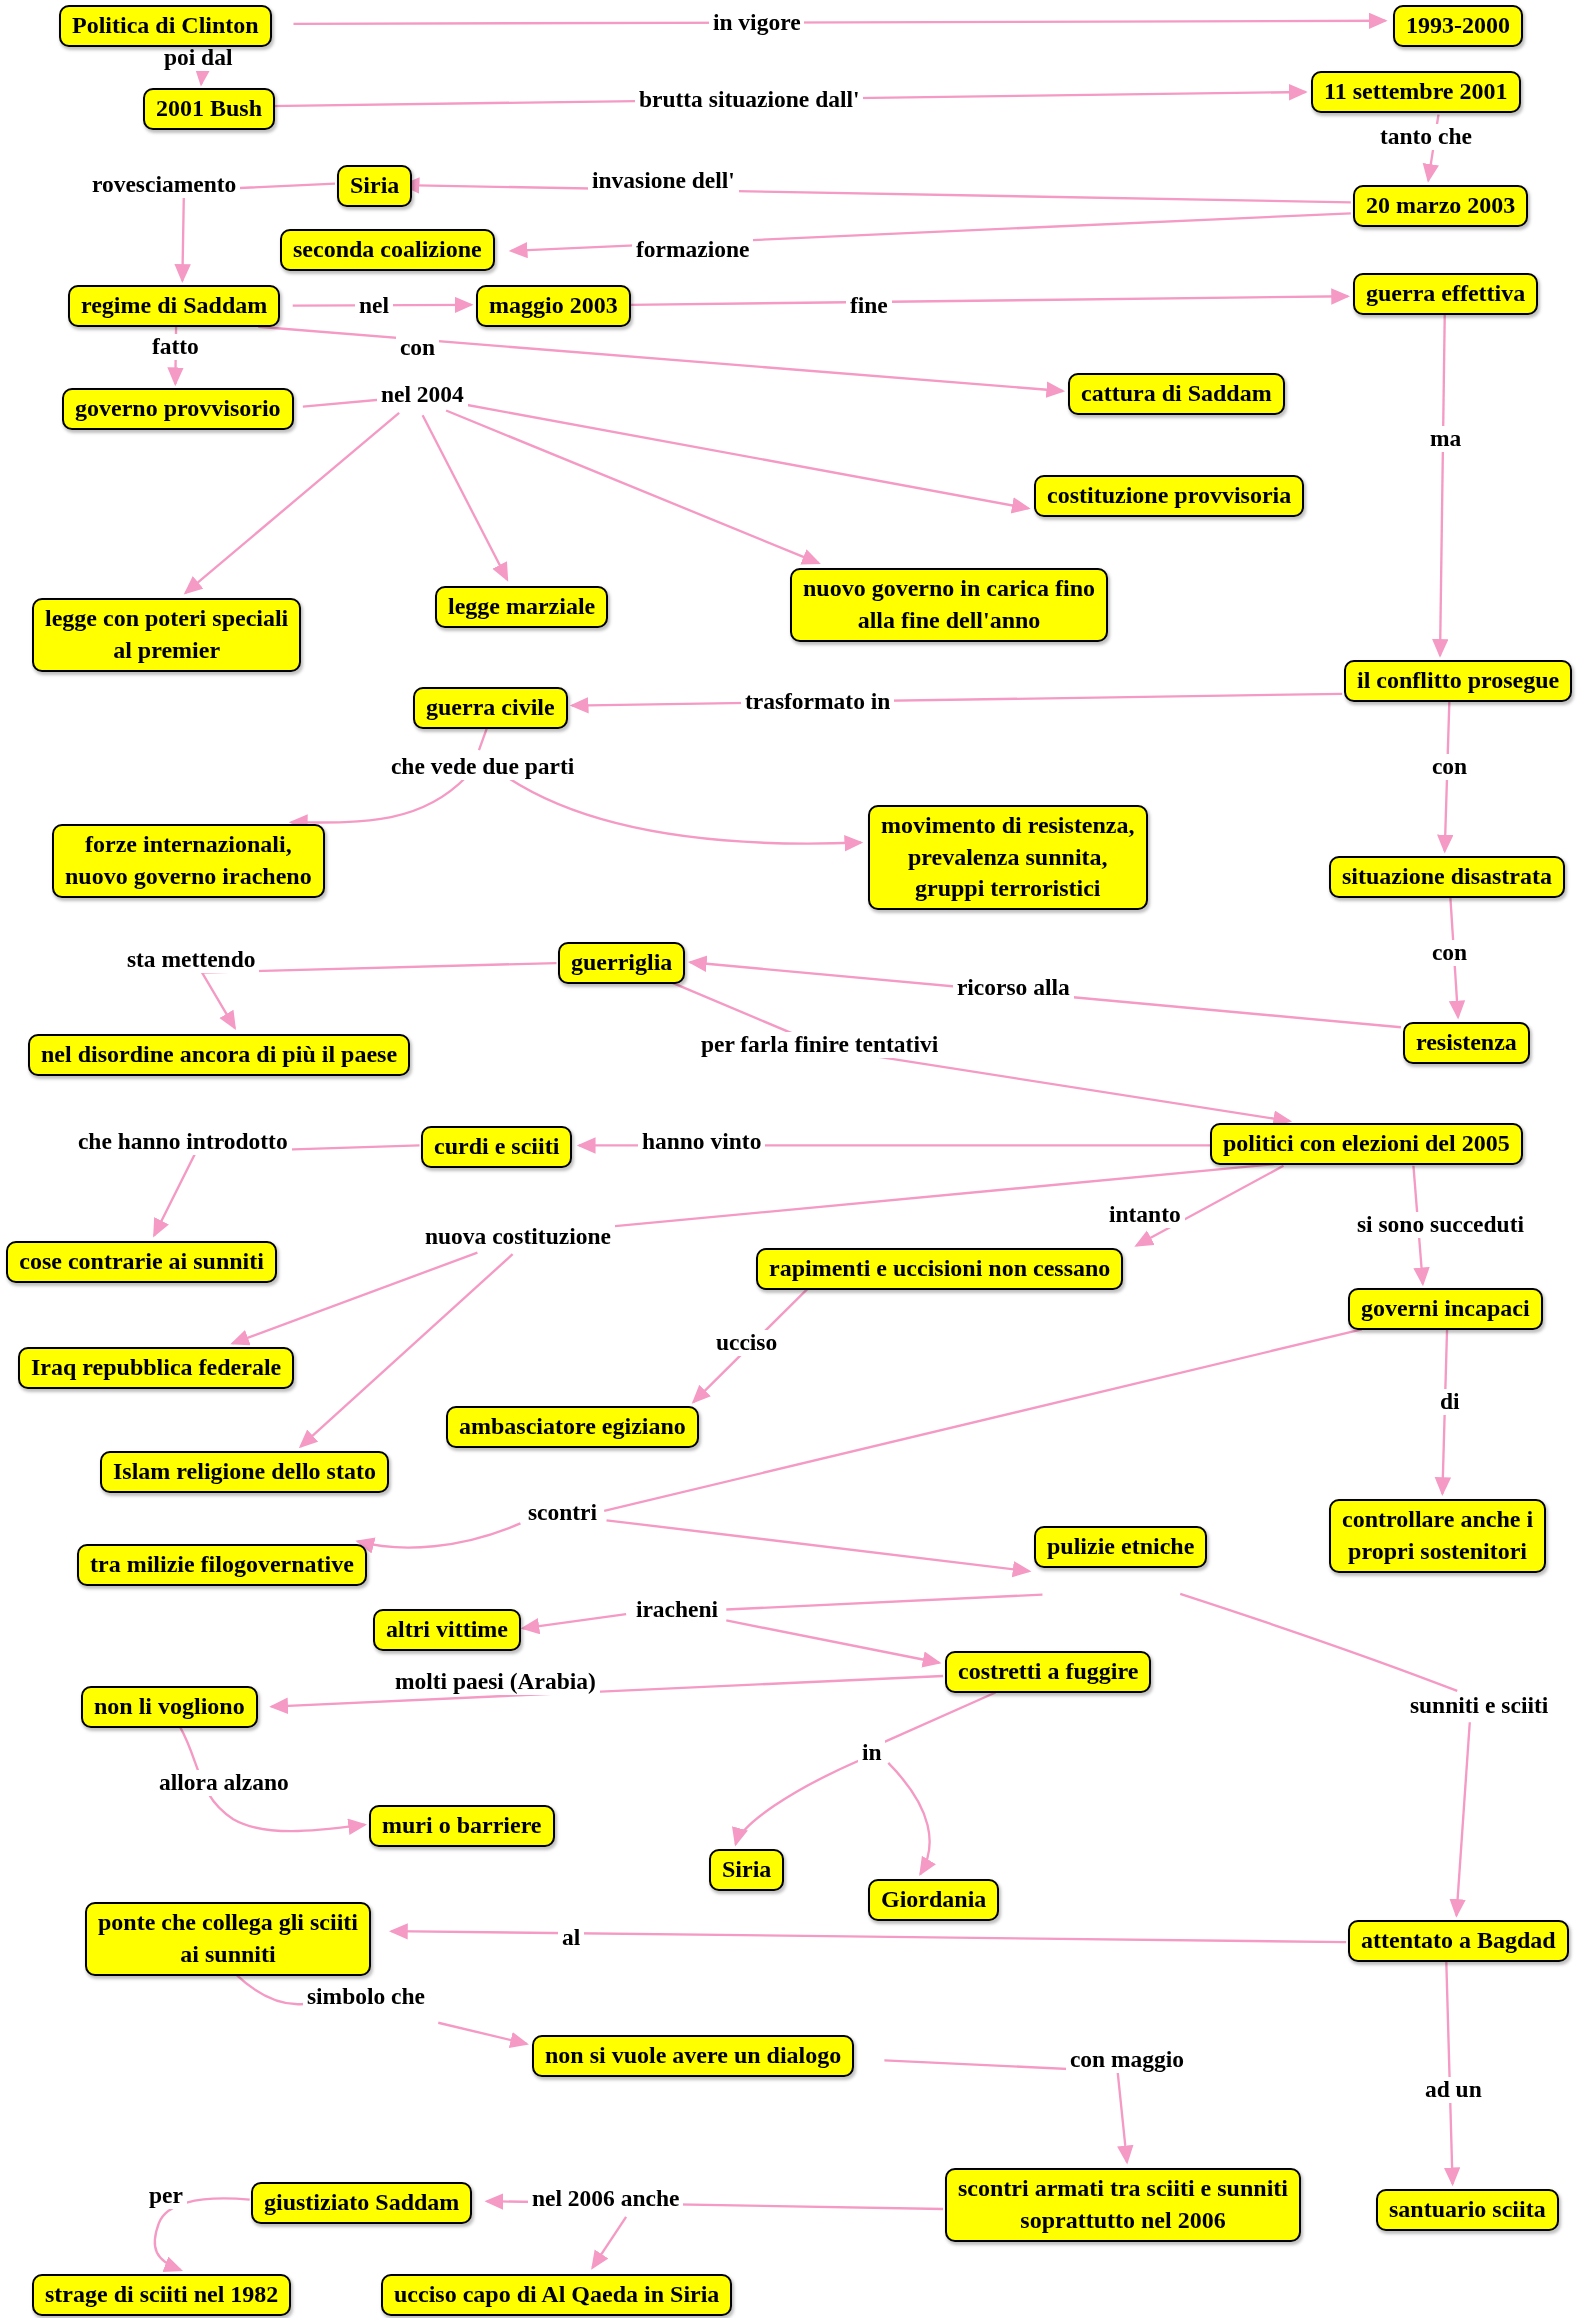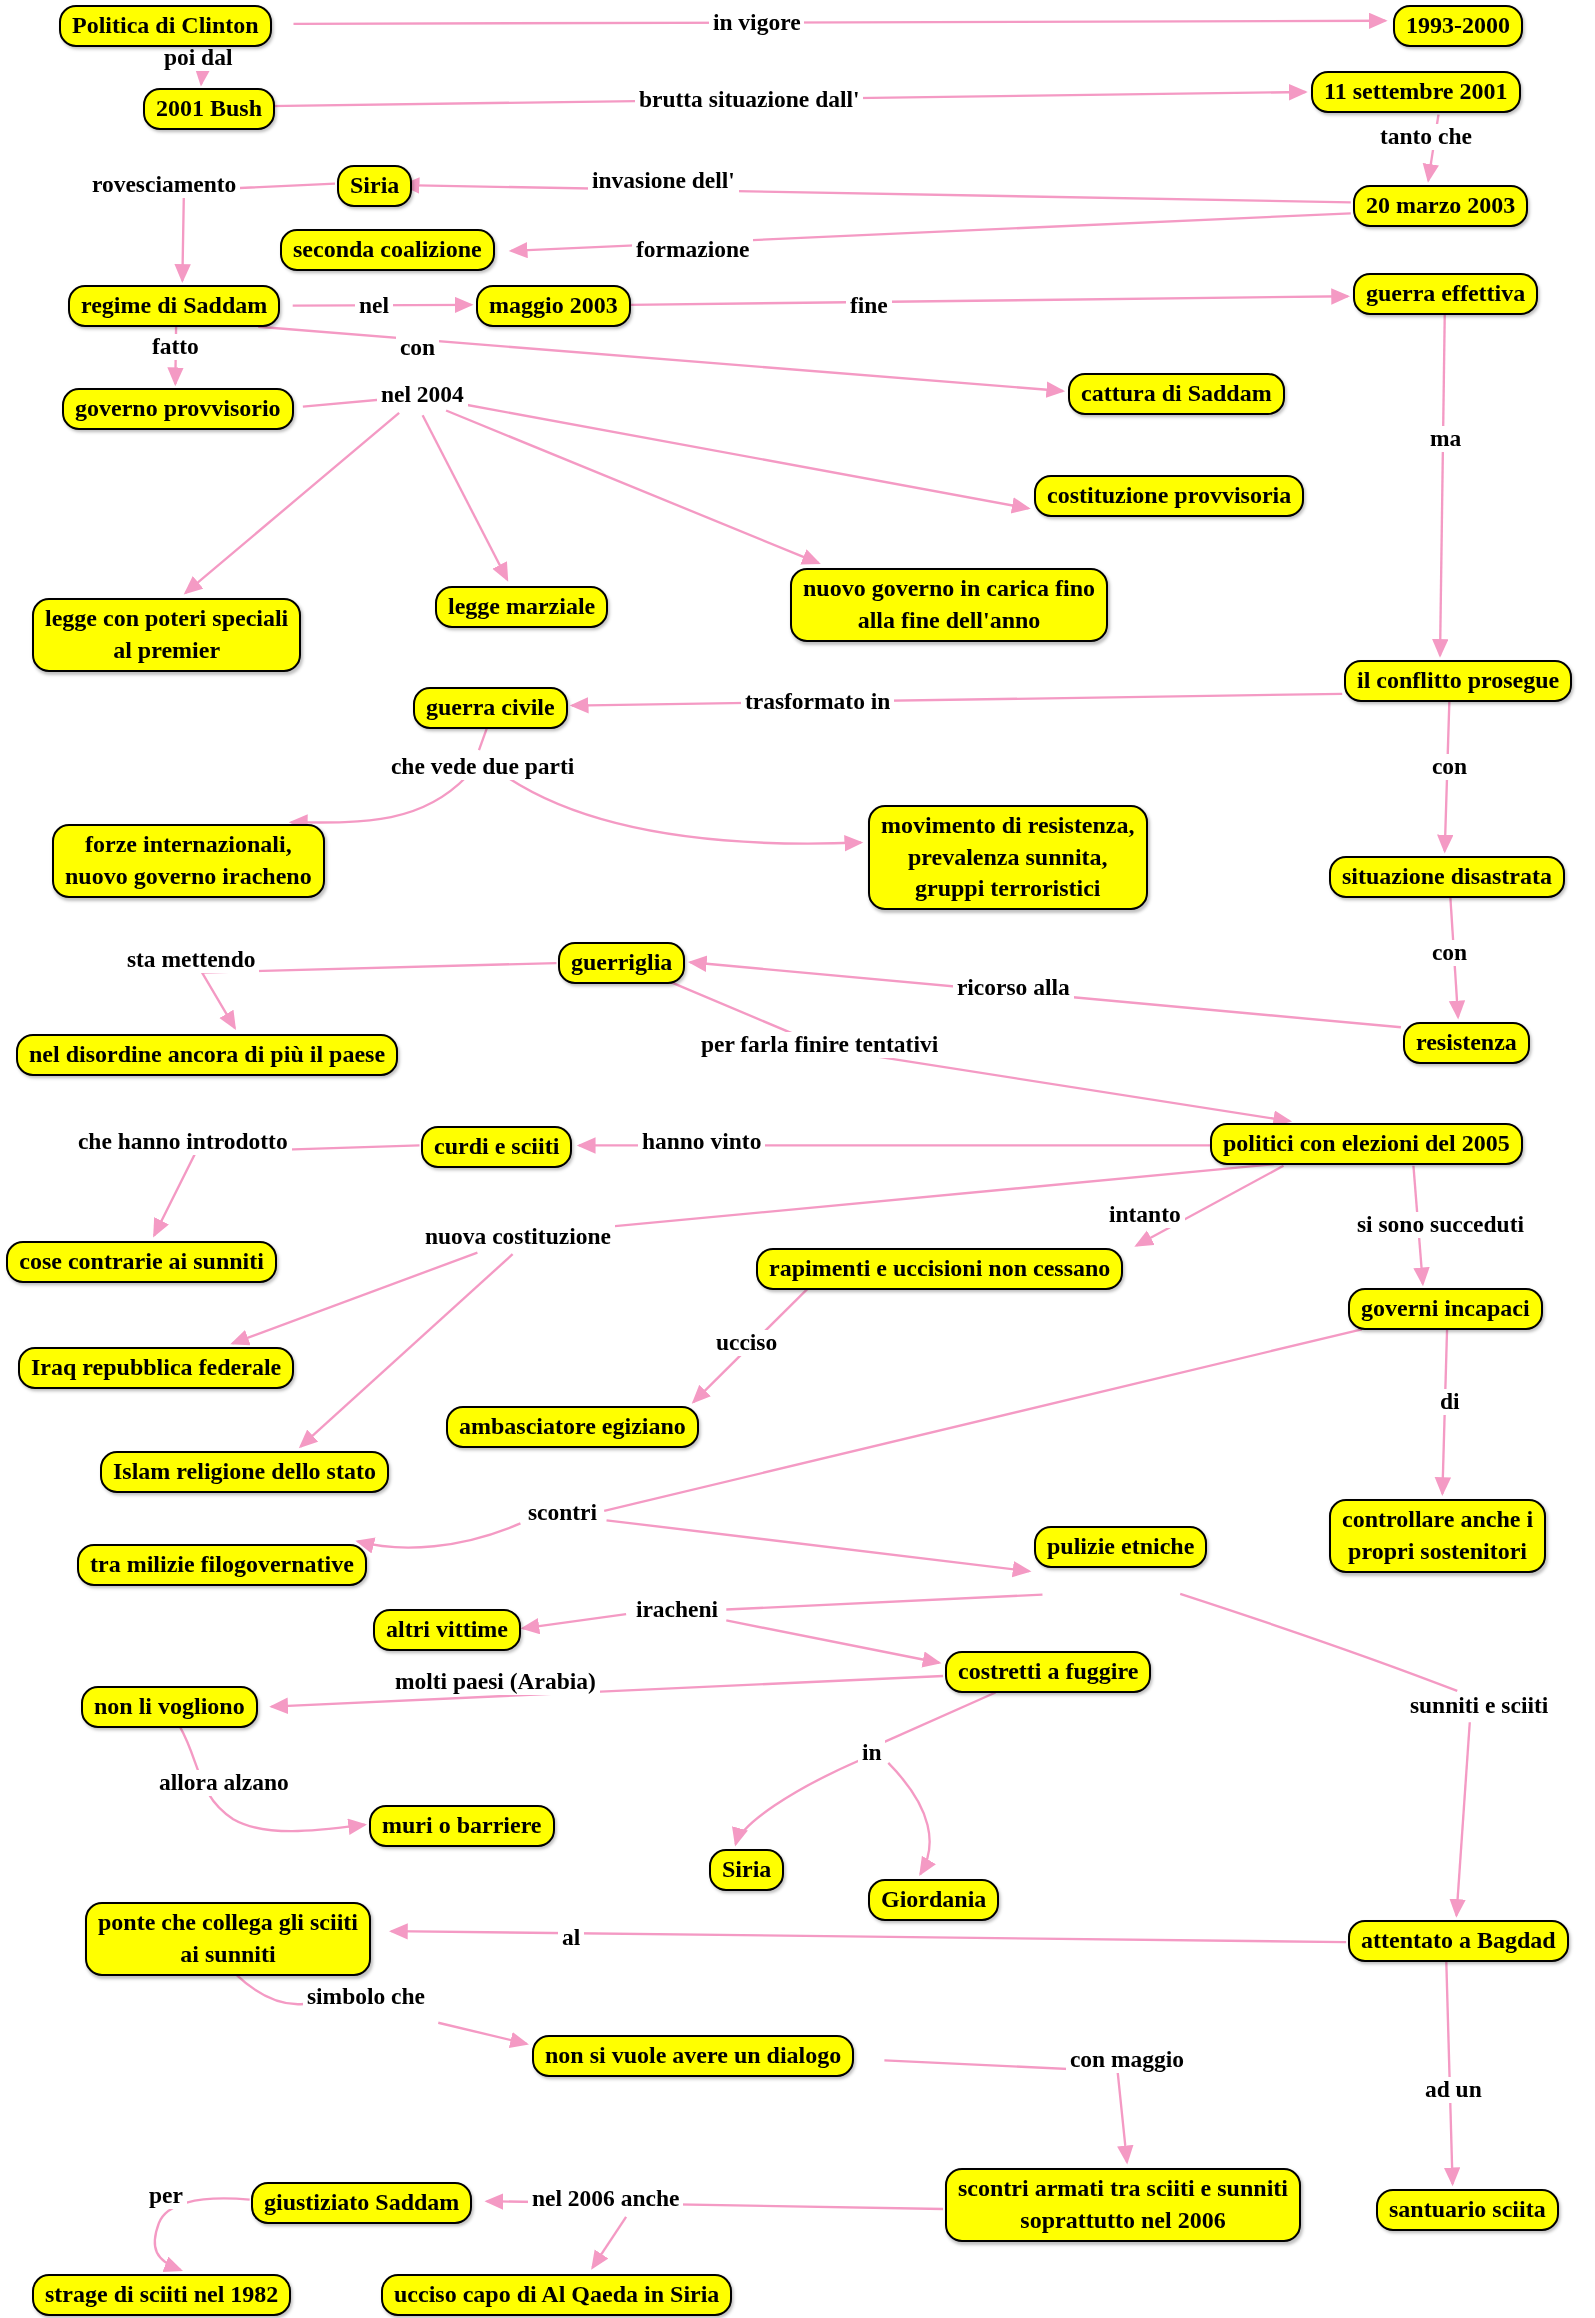--- a/index.html
+++ b/index.html
@@ -7,21 +7,21 @@
     position:relative;
     width:1595px;height:2319px;
     font-family:"Liberation Serif","DejaVu Serif",serif;
     overflow:hidden;
   }
   #wires{position:absolute;left:0;top:0;z-index:1;}
   .node{
     position:absolute;z-index:3;
     background:#ffff00;
     border:2.3px solid #000000;
-    border-radius:17px;
+    border-radius:10px;
     padding:3.1px 11px;
     font-size:24px;font-weight:bold;color:#000;
     line-height:1.32;
     white-space:pre-line;
     text-align:center;
     box-shadow:1.6px 2.3px 3.1px rgba(0,0,0,0.25);
   }
   .elabel{
     position:absolute;z-index:2;
     background:#ffffff;
@@ -122,21 +122,21 @@
 <div class="node" style="left:1344px;top:660px">il conflitto prosegue</div>
 <div class="node" style="left:413px;top:687px">guerra civile</div>
 <div class="node" style="left:1329px;top:856px">situazione disastrata</div>
 <div class="node" style="left:52px;top:824px">forze internazionali,
 nuovo governo iracheno</div>
 <div class="node" style="left:868px;top:805px">movimento di resistenza,
 prevalenza sunnita,
 gruppi terroristici</div>
 <div class="node" style="left:558px;top:942px">guerriglia</div>
 <div class="node" style="left:1403px;top:1022px">resistenza</div>
-<div class="node" style="left:16px;top:1034px">nel disordine ancora di più il paese</div>
+<div class="node" style="left:28px;top:1034px">nel disordine ancora di più il paese</div>
 <div class="node" style="left:421px;top:1126px">curdi e sciiti</div>
 <div class="node" style="left:1210px;top:1123px">politici con elezioni del 2005</div>
 <div class="node" style="left:756px;top:1248px">rapimenti e uccisioni non cessano</div>
 <div class="node" style="left:6.3px;top:1241px">cose contrarie ai sunniti</div>
 <div class="node" style="left:1348px;top:1288px">governi incapaci</div>
 <div class="node" style="left:18px;top:1347px">Iraq repubblica federale</div>
 <div class="node" style="left:446px;top:1406px">ambasciatore egiziano</div>
 <div class="node" style="left:100px;top:1451px">Islam religione dello stato</div>
 <div class="node" style="left:1329px;top:1499px">controllare anche i
 propri sostenitori</div>

